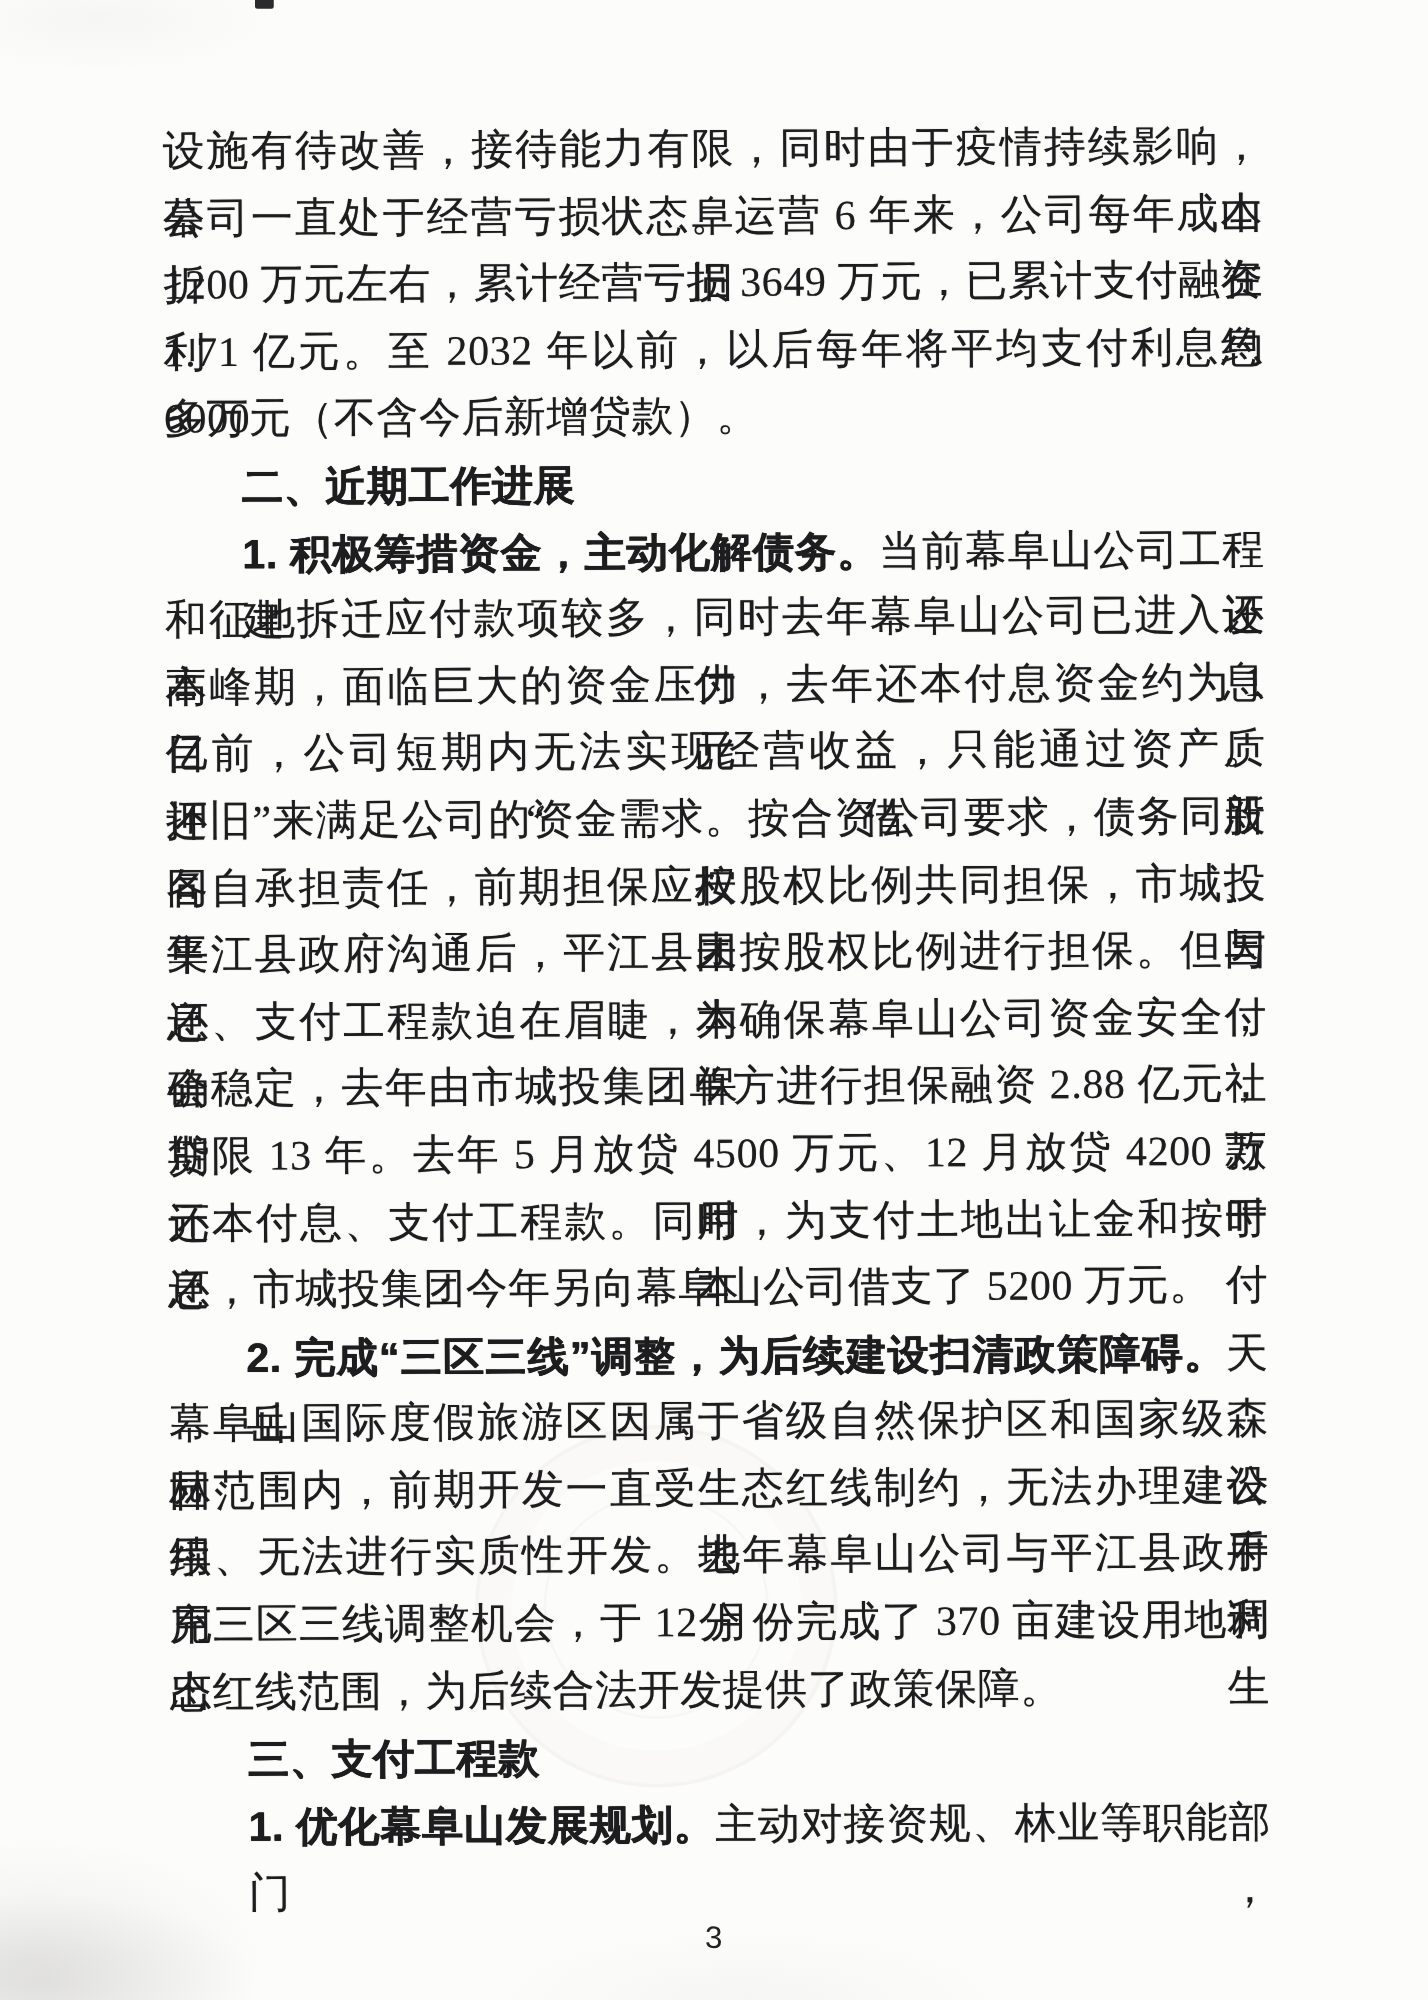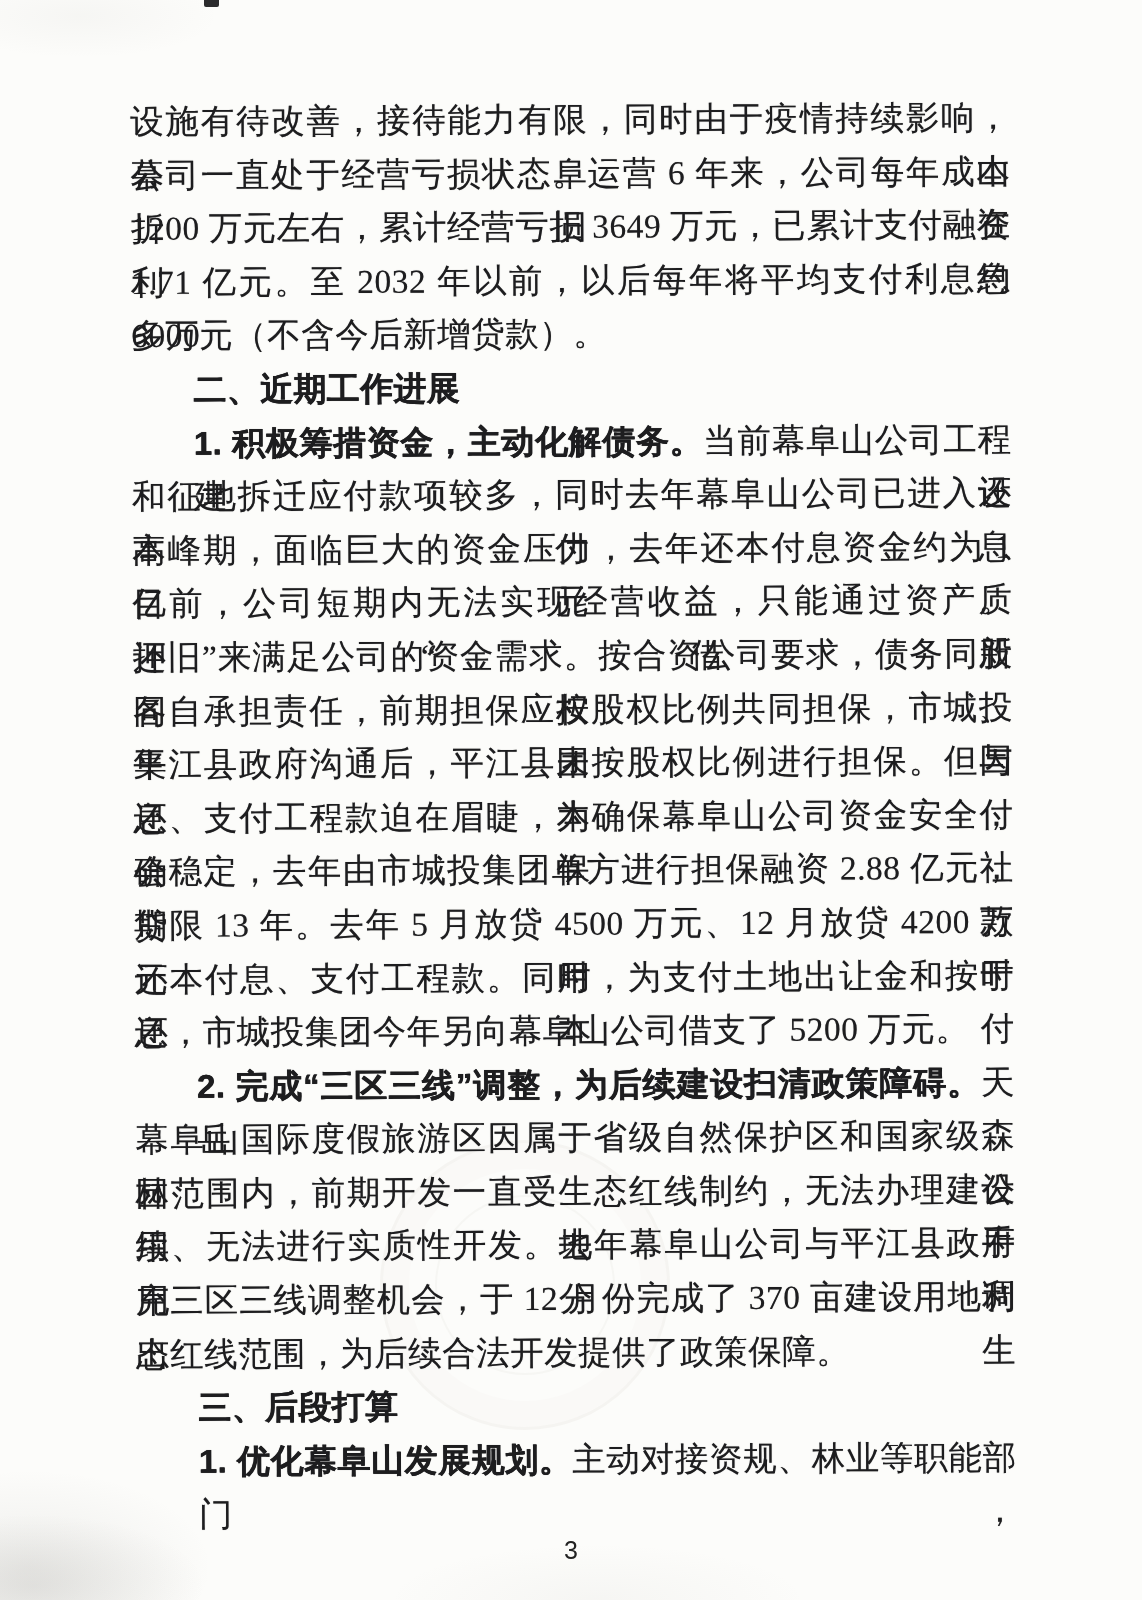--- a/index.html
+++ b/index.html
@@ -126,18 +126,18 @@
       <div class="line fill"><span class="seg">会稳定，去年由市城投集团单方进行担保融资 2.88 亿元，贷款</span></div>
       <div class="line fill"><span class="seg">期限 13 年。去年 5 月放贷 4500 万元、12 月放贷 4200 万元用于</span></div>
       <div class="line fill"><span class="seg">还本付息、支付工程款。同时，为支付土地出让金和按时还本付</span></div>
       <div class="line"><span class="seg">息，市城投集团今年另向幕阜山公司借支了 5200 万元。</span></div>
       <div class="line fill indent"><span class="seg bold">2. 完成“三区三线”调整，为后续建设扫清政策障碍。</span><span class="seg">天岳</span></div>
       <div class="line fill"><span class="seg">幕阜山国际度假旅游区因属于省级自然保护区和国家级森林公</span></div>
       <div class="line fill"><span class="seg">园范围内，前期开发一直受生态红线制约，无法办理建设用地手</span></div>
       <div class="line fill"><span class="seg">续、无法进行实质性开发。去年幕阜山公司与平江县政府充分利</span></div>
       <div class="line fill"><span class="seg">用三区三线调整机会，于 12 月份完成了 370 亩建设用地调出生</span></div>
       <div class="line"><span class="seg">态红线范围，为后续合法开发提供了政策保障。</span></div>
-      <div class="line indent"><span class="seg bold">三、后段打算</span></div>
+      <div class="line indent"><span class="seg bold">三、支付工程款</span></div>
       <div class="line fill indent"><span class="seg bold">1. 优化幕阜山发展规划。</span><span class="seg">主动对接资规、林业等职能部门，</span></div>
     </div>
 
   <div class="page-number">3</div>
 </div>
 
 </body></html>

